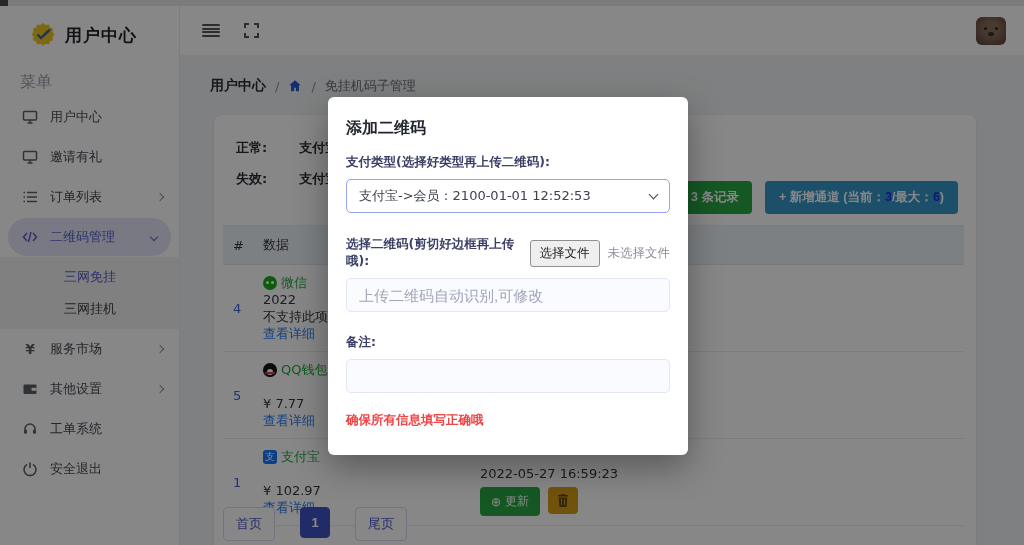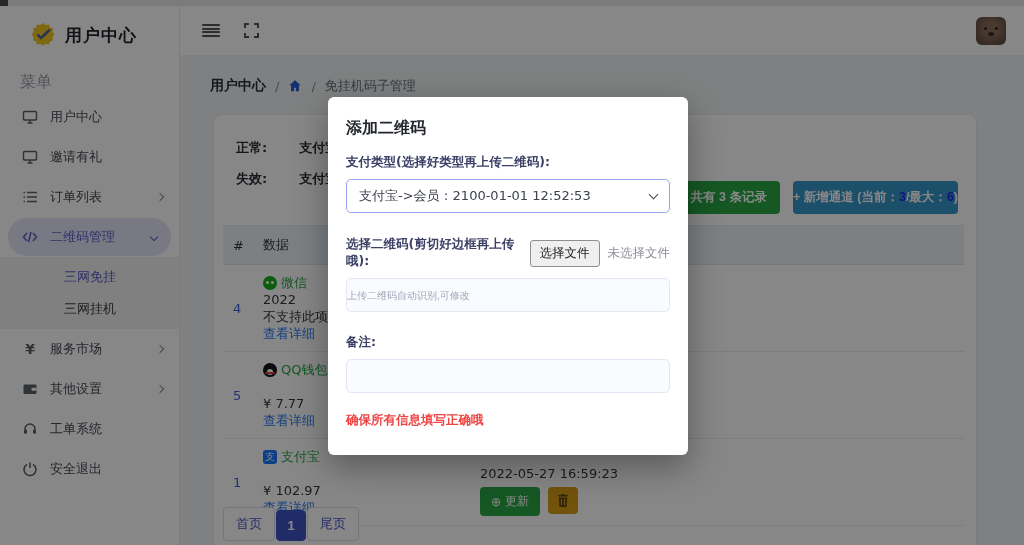--- a/index.html
+++ b/index.html
@@ -54,21 +54,21 @@
   .card{position:absolute;left:34px;right:48px;top:60px;bottom:-8px;background:#fff;border-radius:8px;box-shadow:0 1px 3px rgba(20,20,40,.08);}
   .stats{padding:24px 22px 0;}
   .stat-line{font-size:13px;font-weight:bold;color:#2b2f36;margin-bottom:13px;display:flex;}
   .stat-line .lbl2{margin-left:32px;}
   .stat-line .cnt-blue{color:#2d7ff0;}
   .stat-line .cnt-red{color:#dc3545;}
   .stat-line .wechat{margin-left:28px;}
 
   .panel-buttons{position:absolute;top:66px;right:18px;display:flex;gap:13px;}
   .btn-total{background:#28a745;color:#fff;font-size:12.5px;font-weight:bold;padding:8px 13px;border-radius:4px;border:none;cursor:pointer;}
-  .btn-add{background:#3597c9;color:#fff;font-size:12.5px;font-weight:bold;padding:8px 0;border-radius:4px;border:none;cursor:pointer;}
+  .btn-add{background:#3597c9;color:#fff;font-size:12.5px;font-weight:bold;padding:8px 14px;border-radius:4px;border:none;cursor:pointer;}
   .btn-add .num{color:#2026e8;}
 
   .table{position:absolute;left:9px;right:12px;top:110px;font-size:13px;color:#33373e;}
   .thead{display:flex;align-items:center;height:40px;background:#edf1f7;border-top:1px solid #e4e8ef;border-bottom:1px solid #dfe3ea;color:#33373e;}
   .trow{display:flex;border-bottom:1px solid #e9ecf1;}
   .c1{width:36px;padding-left:10px;flex:0 0 auto;}
   .c2{width:214px;padding-left:4px;flex:0 0 auto;}
   .c3{width:236px;flex:0 0 auto;margin-left:7px;}
   .c4{flex:1 1 auto;}
   .trow{padding:9px 0;}
@@ -82,36 +82,36 @@
   .wechat-ic::before{content:"";position:absolute;left:3px;top:5px;width:3px;height:3px;border-radius:50%;background:#fff;box-shadow:5px 0 0 #fff;}
   .qq-ic{background:#14161a;border-radius:50% 50% 46% 46%;position:relative;}
   .qq-ic::before{content:"";position:absolute;left:4px;top:6px;width:6px;height:6px;border-radius:50%;background:#fff;}
   .qq-ic::after{content:"";position:absolute;left:2px;top:9px;width:10px;height:2px;background:#e23c3c;border-radius:1px;}
   .alipay-ic{background:#1677ff;border-radius:3px;color:#fff;font-size:10px;line-height:14px;text-align:center;}
   .row-time{margin-top:17px;line-height:17px;}
   .row-actions{display:flex;gap:8px;margin-top:5px;}
   .btn-update{display:inline-flex;align-items:center;gap:4px;background:#28a745;color:#fff;font-size:12px;padding:6px 11px;border-radius:4px;border:none;cursor:pointer;}
   .btn-delete{width:30px;height:27px;background:#d89d17;border-radius:4px;border:none;display:inline-flex;align-items:center;justify-content:center;cursor:pointer;}
 
-  .pagination{position:absolute;left:9px;top:392px;display:flex;gap:1px;align-items:flex-end;}
+  .pagination{position:absolute;left:9px;top:392px;display:flex;gap:25px;align-items:flex-start;}
   .page-btn{background:#fff;border:1px solid #d9dcec;color:#4a54c4;font-size:13px;padding:7px 12px;border-radius:4px;cursor:pointer;}
   .page-btn.active{background:#3f51c5;border-color:#3f51c5;color:#fff;width:30px;padding:7px 0;text-align:center;font-weight:bold;}
 
   
   .backdrop{position:absolute;inset:0;background:rgba(0,0,0,.47);z-index:40;}
   .modal{position:absolute;left:328px;top:97px;width:360px;height:358px;background:#fff;border-radius:6px;z-index:50;box-shadow:0 12px 34px rgba(0,0,0,.35);padding:0 18px;}
   .m-title{padding-top:21px;font-size:16px;font-weight:bold;color:#23272f;}
   .m-label{margin-top:15px;font-size:12.5px;font-weight:bold;color:#3c4066;}
   .m-select{margin-top:8px;height:34px;border:1px solid #98a3f0;border-radius:5px;display:flex;align-items:center;justify-content:space-between;padding:0 12px;font-size:13px;color:#3d424d;cursor:pointer;background:#fff;}
   .m-select .sel-chev{width:7px;height:7px;border-right:1.6px solid #444;border-bottom:1.6px solid #444;transform:rotate(45deg);margin-top:-3px;}
   .m-filerow{margin-top:23px;display:flex;align-items:center;gap:8px;flex-wrap:nowrap;}
   .file-btn{border:1px solid #8f8f8f;background:#efefef;padding:4px 9px;font-size:12.5px;color:#222;border-radius:3px;cursor:pointer;white-space:nowrap;}
   .file-status{color:#8b8f98;font-size:12.5px;white-space:nowrap;}
   .m-gap22{margin-top:22px;}
-  .m-input{margin-top:8px;height:34px;background:#fafbfe;border:1px solid #e3e6f3;border-radius:5px;padding:0 0;font-size:10px;color:#333;width:100%;}
+  .m-input{margin-top:8px;height:34px;background:#fafbfe;border:1px solid #e3e6f3;border-radius:5px;padding:0 12px;font-size:15px;color:#333;width:100%;}
   .m-input::placeholder{color:#a0a6b8;}
   .m-note{margin-top:19px;font-size:12.5px;font-weight:bold;color:#ef4444;}
 </style>
 </head>
 <body>
 
 <div class="top-strip"></div>
 <div class="corner-dark"></div>
 
 <aside class="sidebar">

